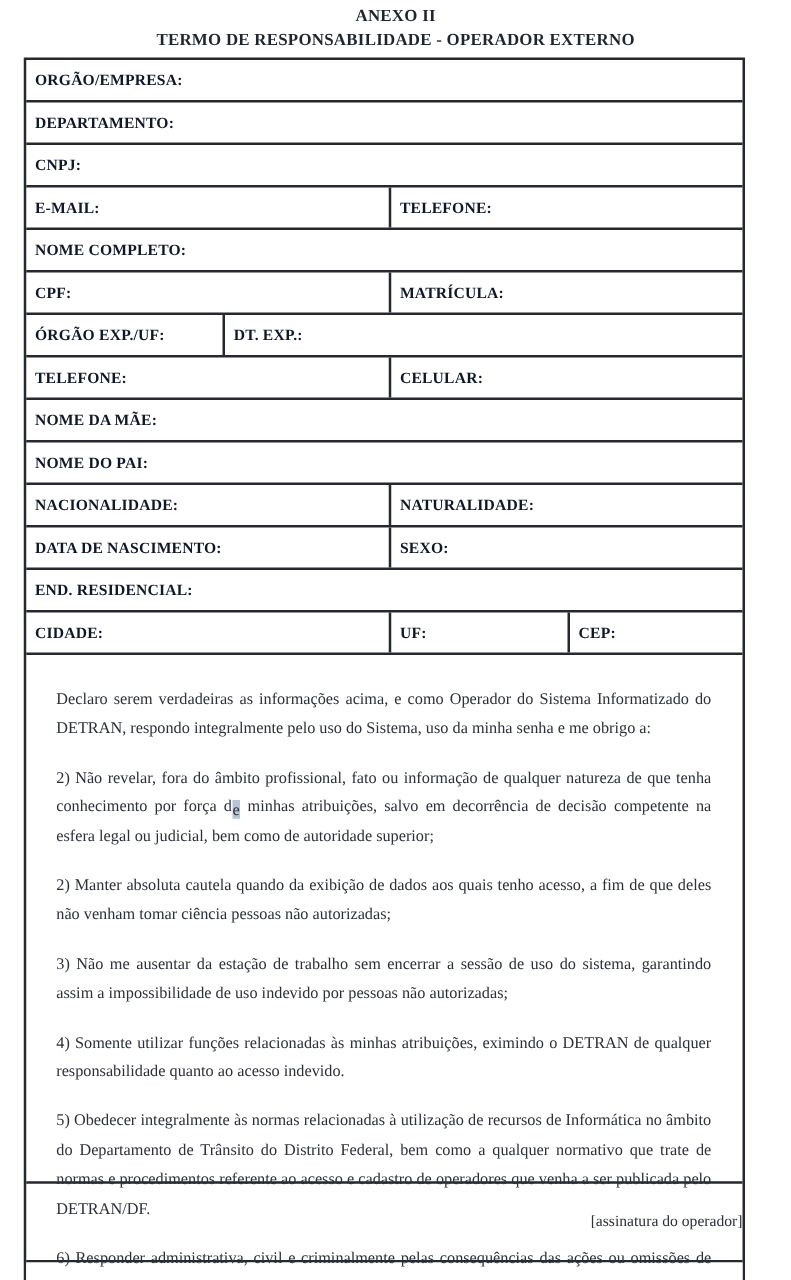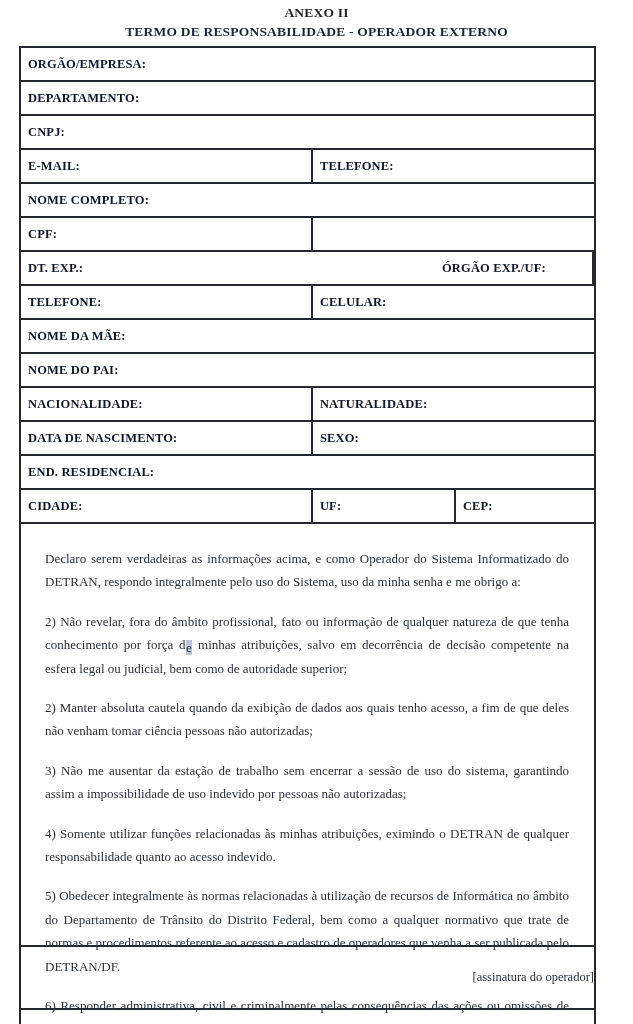--- a/index.html
+++ b/index.html
@@ -142,28 +142,31 @@
     <div class="t-row">
       <div class="cell last">
         <span class="lbl">NOME COMPLETO:</span>
       </div>
     </div>
 
     <div class="t-row">
       <div class="cell" style="width:50.95%">
         <span class="lbl">CPF:</span>
       </div>
-    </div>
-
-    <div class="t-row">
-      <div class="cell last">
-        <span class="lbl">DT. EXP.:</span>
-      </div>
+      <div class="cell last">
+        <span class="lbl">MATRÍCULA:</span>
+      </div>
+    </div>
+
+    <div class="t-row">
       <div class="cell" style="width:27.75%">
         <span class="lbl">ÓRGÃO EXP./UF:</span>
+      </div>
+      <div class="cell last">
+        <span class="lbl">DT. EXP.:</span>
       </div>
     </div>
 
     <div class="t-row">
       <div class="cell" style="width:50.95%">
         <span class="lbl">TELEFONE:</span>
       </div>
       <div class="cell last">
         <span class="lbl">CELULAR:</span>
       </div>

